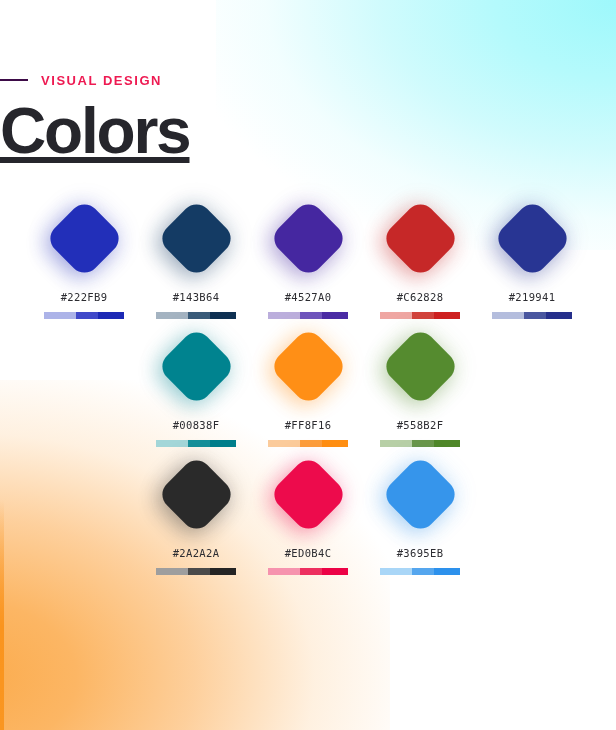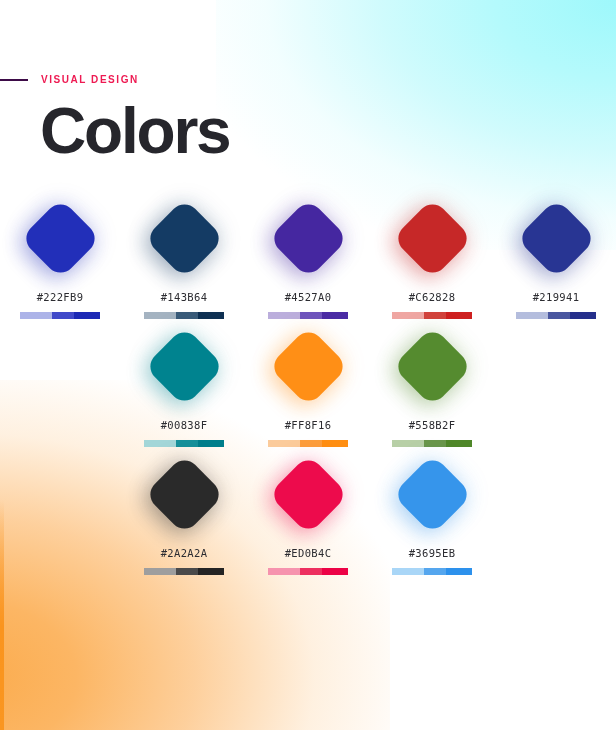--- a/index.html
+++ b/index.html
@@ -79,48 +79,48 @@
     height: 16px;
   }
   #eyebrow-rule {
     width: 28px;
     height: 2px;
     background: #3d0b47;
     flex: 0 0 auto;
   }
   #eyebrow-text {
     margin-left: 13px;
-    font-size: 10px;
+    font-size: 13px;
     font-weight: bold;
     letter-spacing: 1.55px;
     color: #ee1a52;
     line-height: 1;
     white-space: nowrap;
   }
   #page-title {
-    margin-left: 40px;
     margin-top: 10px;
     font-size: 64px;
     font-weight: bold;
     letter-spacing: -2.2px;
     color: #26262c;
     line-height: 1.06;
+    text-decoration: underline;
   }
 
   
   #palette {
     position: absolute;
     left: 0;
     top: 196px;
     width: 616px;
   }
   .swatch-row {
     display: flex;
     justify-content: center;
-    gap: 42px;
+    gap: 30px;
     margin-bottom: 5px;
   }
   .swatch {
     width: 82px;
     display: flex;
     flex-direction: column;
     align-items: center;
   }
   .diamond-wrap {
     width: 82px;

